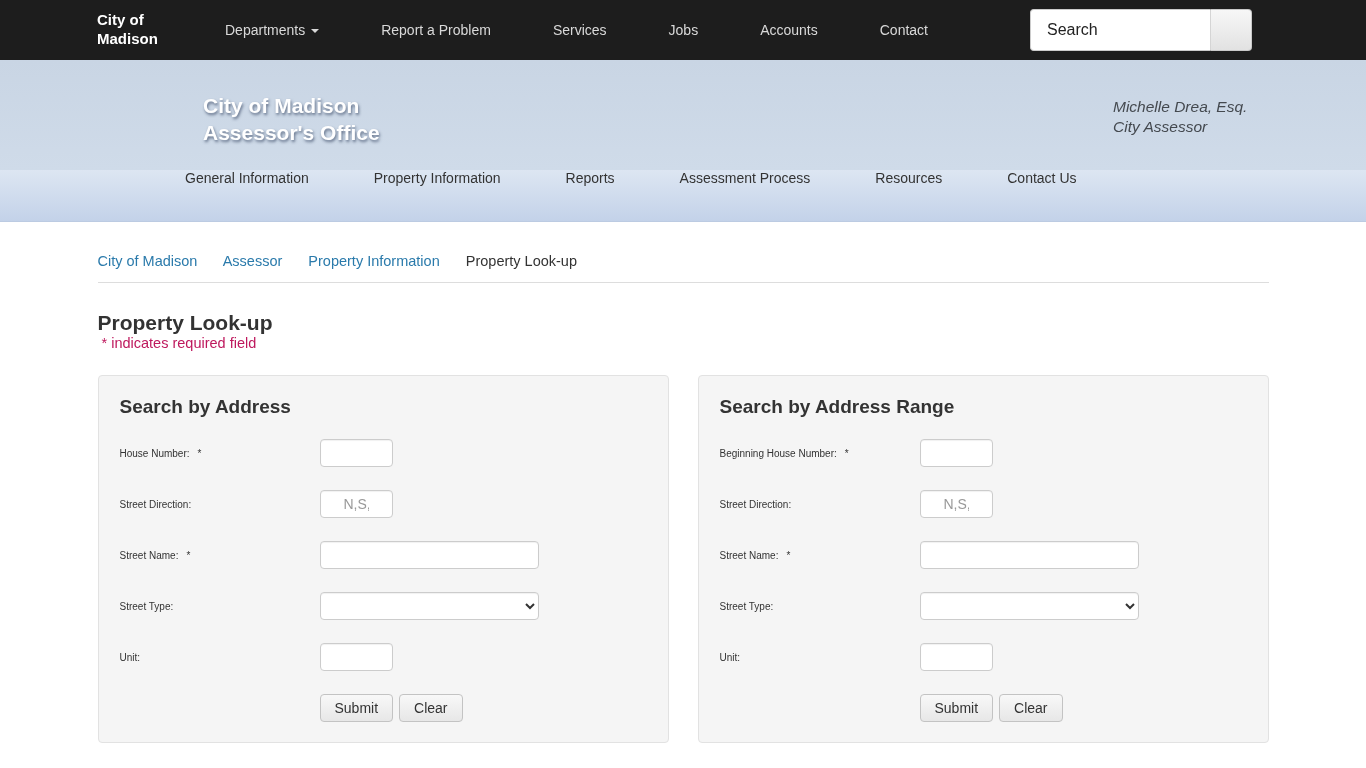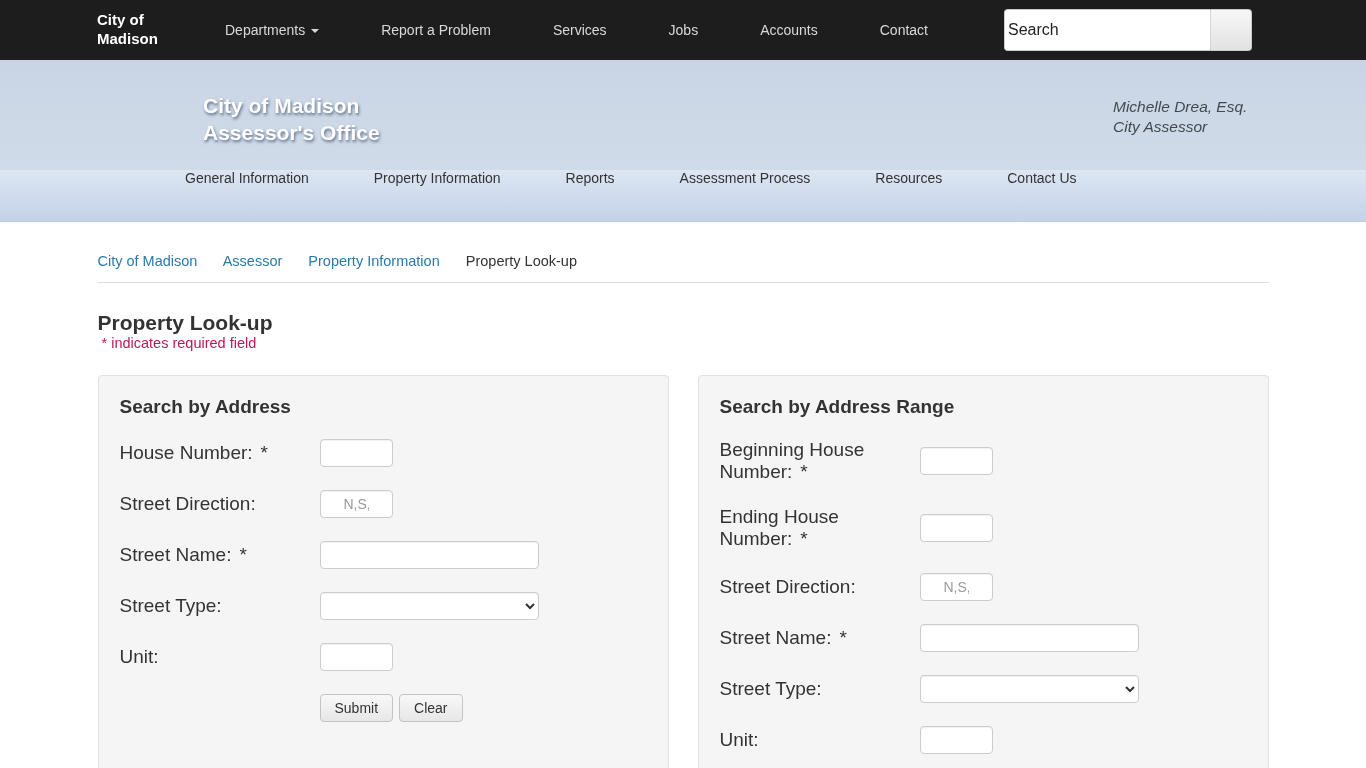--- a/index.html
+++ b/index.html
@@ -51,26 +51,26 @@
     border-top: 4px solid #d9d9d9;
   }
   .search-group {
     position: absolute;
     right: 114px;
     top: 9px;
     height: 42px;
     display: flex;
   }
   .search-input {
-    width: 206px;
+    width: 180px;
     height: 42px;
     border: 1px solid #ccc;
     border-right: none;
     border-radius: 4px 0 0 4px;
-    padding: 0 3px;
+    padding: 0 16px;
     font-size: 16px;
     color: #222;
     outline: none;
     font-family: "Liberation Sans", sans-serif;
   }
   .search-input::placeholder { color: #222; opacity: 1; }
   .search-btn {
     width: 42px;
     height: 42px;
     border: 1px solid #c9c9c9;
@@ -185,21 +185,21 @@
     margin-bottom: 21px;
   }
   .form-row {
     display: flex;
     align-items: center;
     margin-bottom: 23px;
   }
   .form-row:last-child { margin-bottom: 0; }
   .field-label {
     width: 200px;
-    font-size: 19px;
+    font-size: 10px;
     color: #333;
     flex: none;
   }
   .req-mark { margin-left: 8px; color: #333; }
   .text-input, .select-input {
     height: 28px;
     border: 1px solid #ccc;
     border-radius: 4px;
     background: #fff;
     padding: 3px 23px;
@@ -316,24 +316,20 @@
     </div>
 
     <div class="panel">
       <div class="panel-title">Search by Address Range</div>
 
       <div class="form-row">
         <span class="field-label"><span>Beginning House Number:</span><span class="req-mark">*</span></span>
         <input class="text-input w-small" type="text" style="">
       </div>
 
-      <div class="form-row">
-        <span class="field-label"><span>Ending House Number:</span><span class="req-mark">*</span></span>
-        <input class="text-input w-small" type="text" style="">
-      </div>
 
       <div class="form-row">
         <span class="field-label"><span>Street Direction:</span></span>
         <input class="text-input w-small" type="text" placeholder="N,S,E,W" style="">
       </div>
 
       <div class="form-row">
         <span class="field-label"><span>Street Name:</span><span class="req-mark">*</span></span>
         <input class="text-input w-wide" type="text" style="">
       </div>

